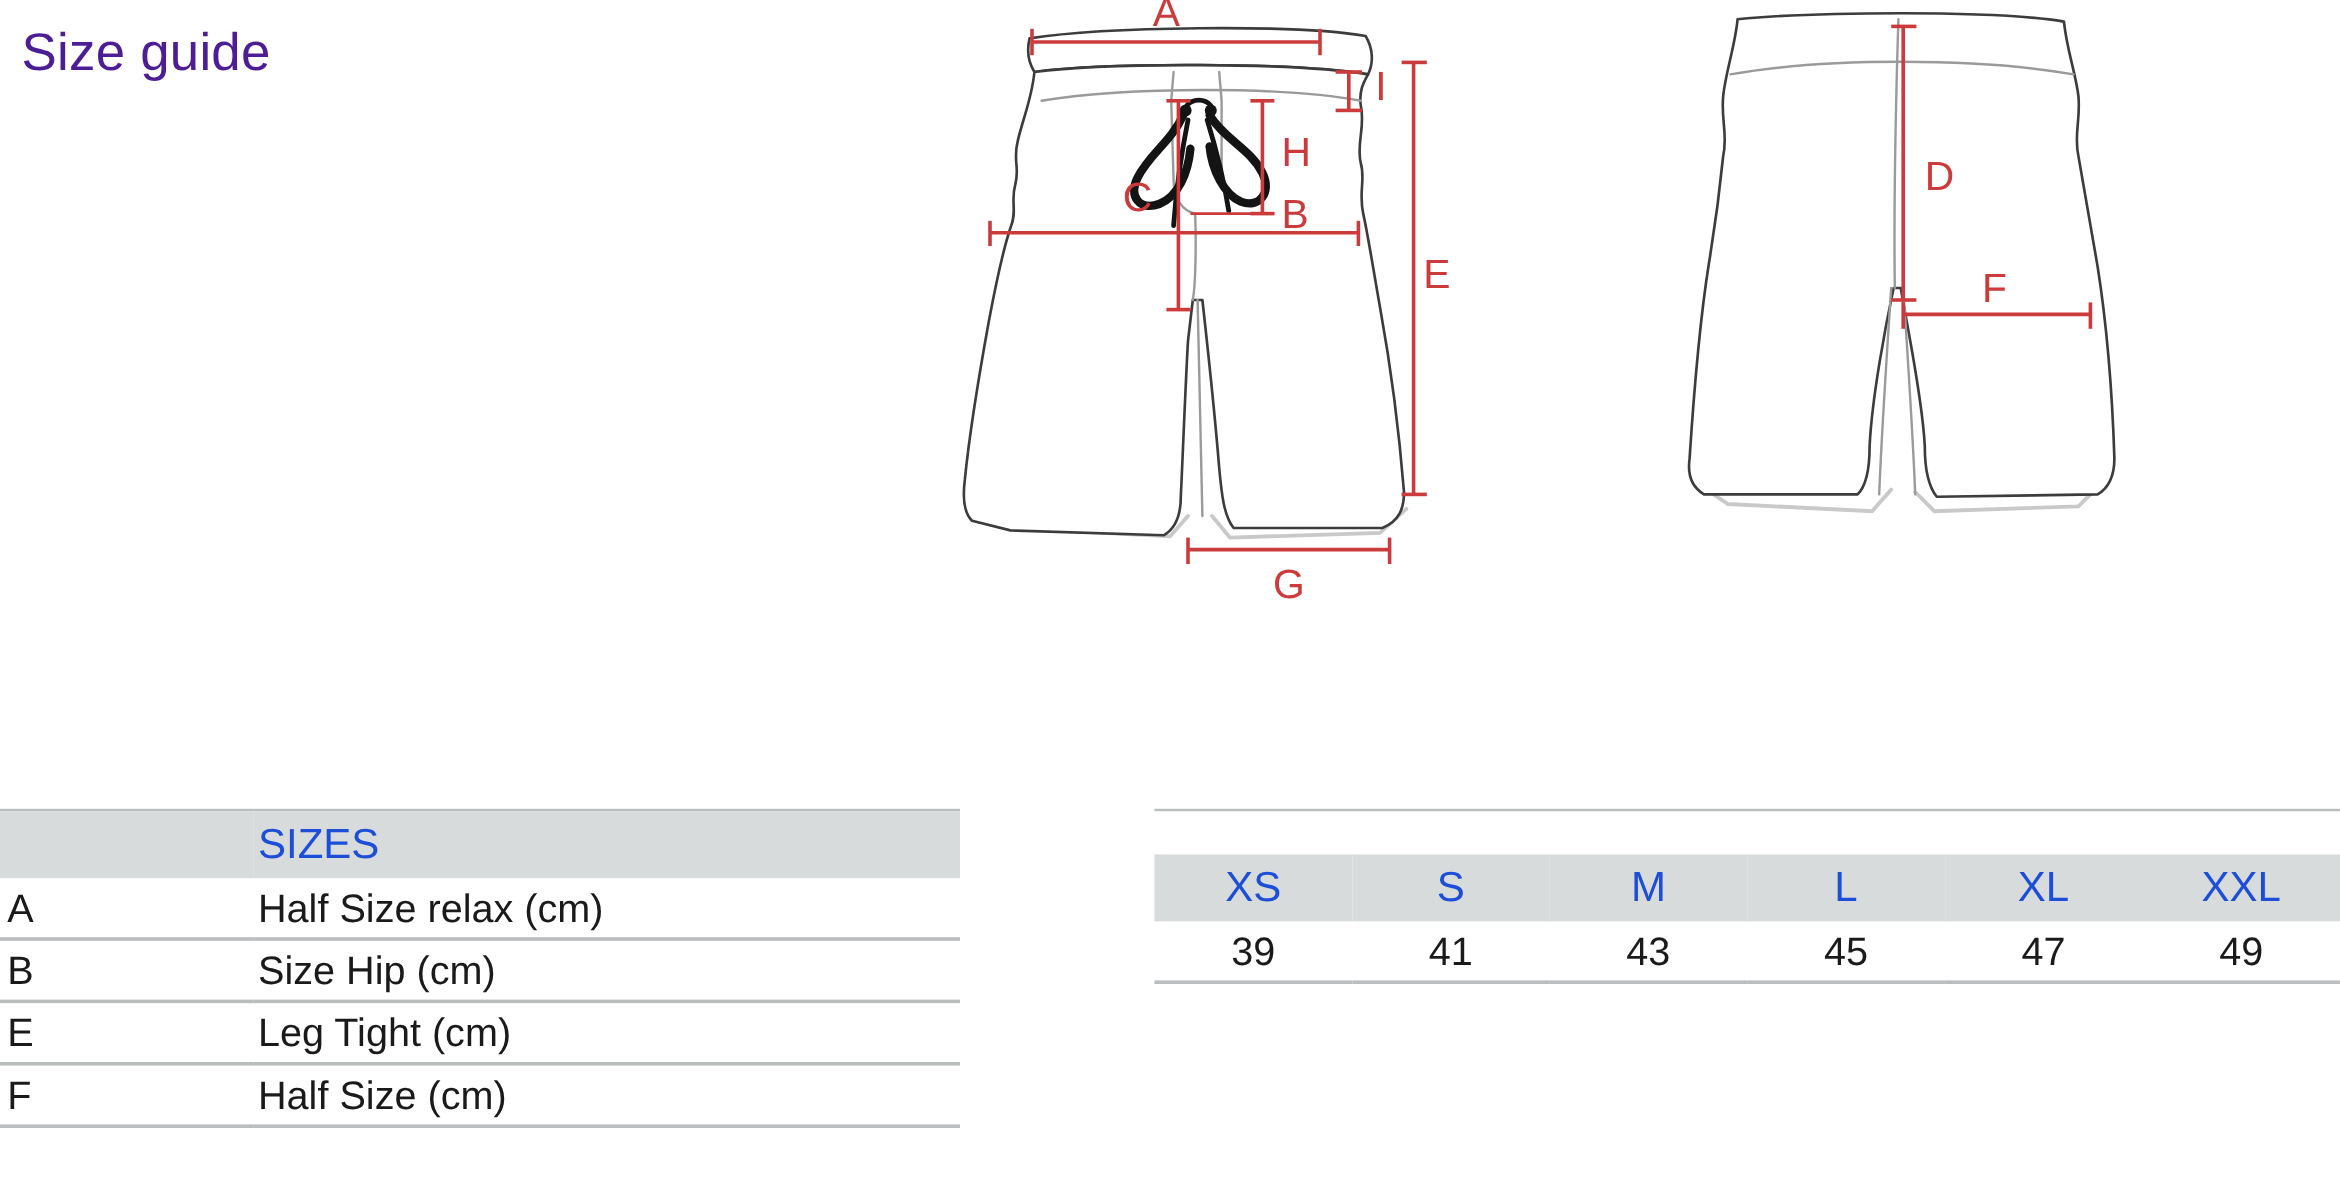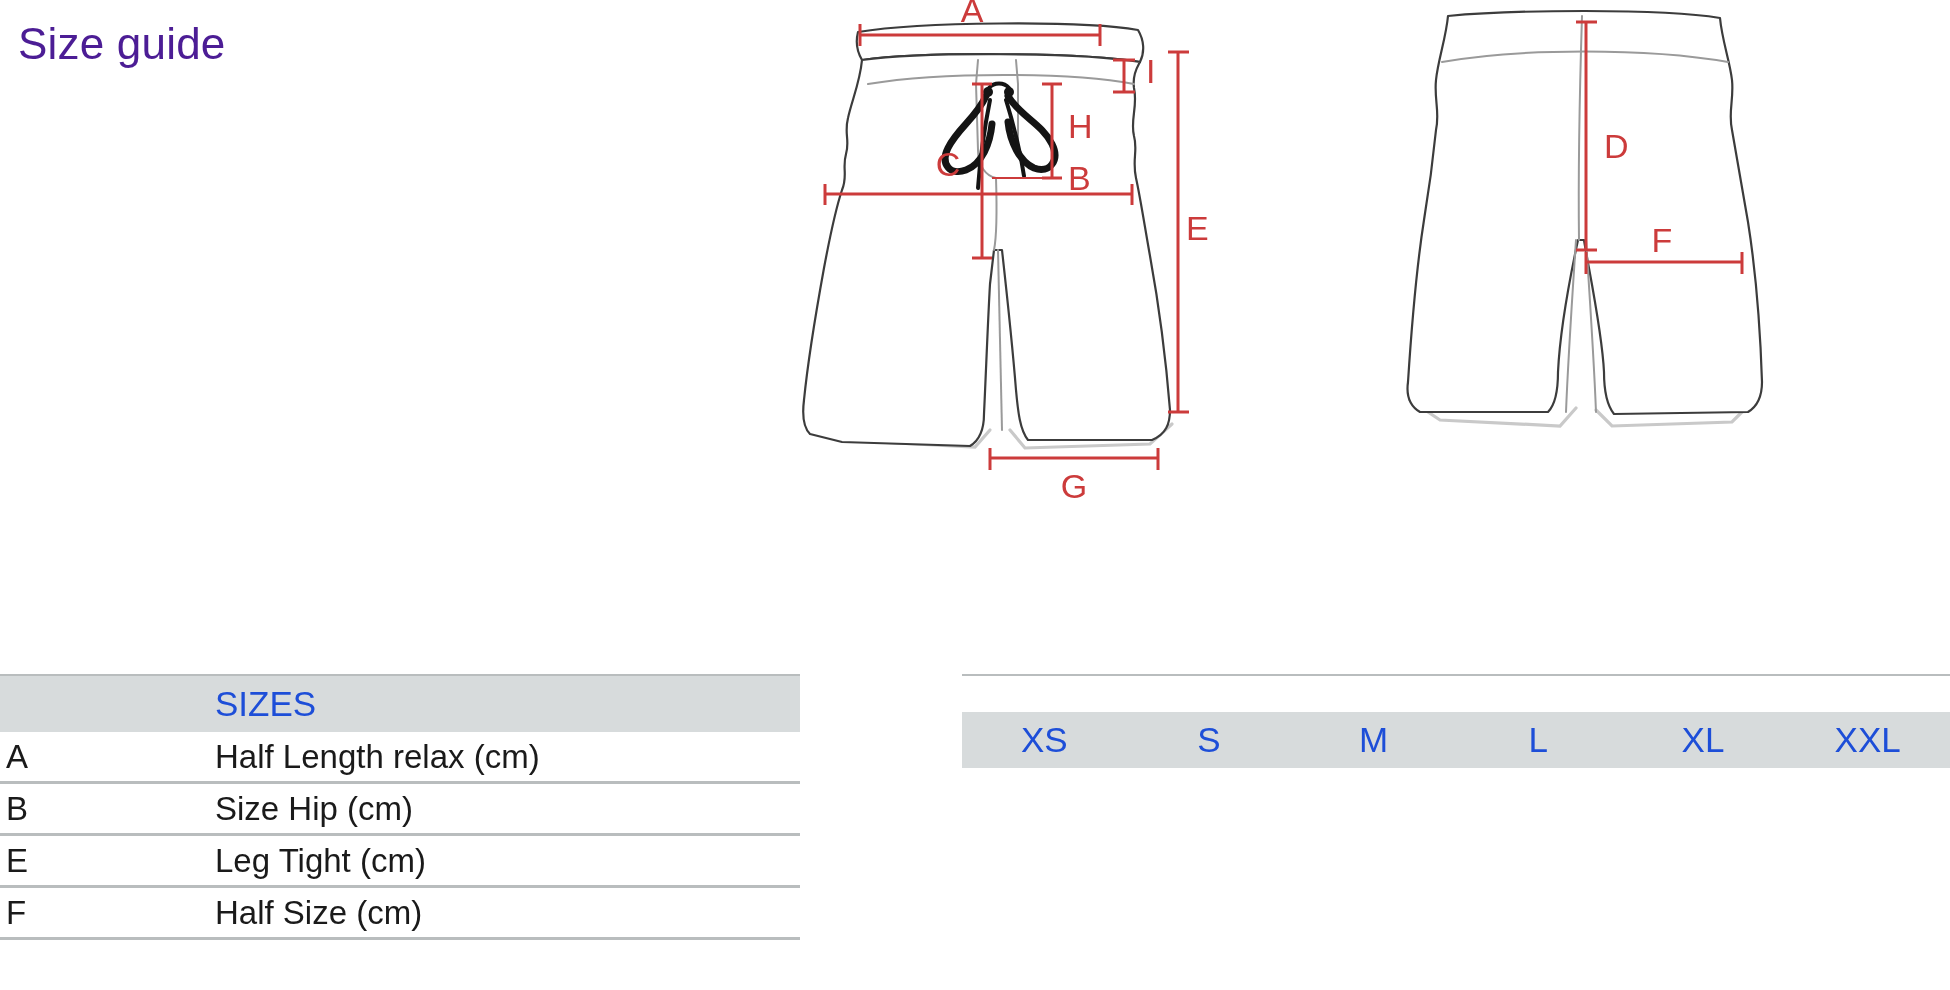--- a/index.html
+++ b/index.html
@@ -273,21 +273,21 @@
 <table class="size-table" id="table-measurements">
   <thead>
     <tr>
       <th class="col-code"></th>
       <th class="col-label">SIZES</th>
     </tr>
   </thead>
   <tbody>
     <tr>
       <td class="col-code">A</td>
-      <td class="col-label">Half Length relax (cm)</td>
+      <td class="col-label">Half Size relax (cm)</td>
     </tr>
     <tr>
       <td class="col-code">B</td>
       <td class="col-label">Size Hip (cm)</td>
     </tr>
     <tr>
       <td class="col-code">E</td>
       <td class="col-label">Leg Tight (cm)</td>
     </tr>
     <tr>
@@ -302,14 +302,22 @@
     <tr>
       <th>XS</th>
       <th>S</th>
       <th>M</th>
       <th>L</th>
       <th>XL</th>
       <th>XXL</th>
     </tr>
   </thead>
   <tbody>
+    <tr>
+      <td>39</td>
+      <td>41</td>
+      <td>43</td>
+      <td>45</td>
+      <td>47</td>
+      <td>49</td>
+    </tr>
   </tbody>
 </table>
 
 </body></html>

